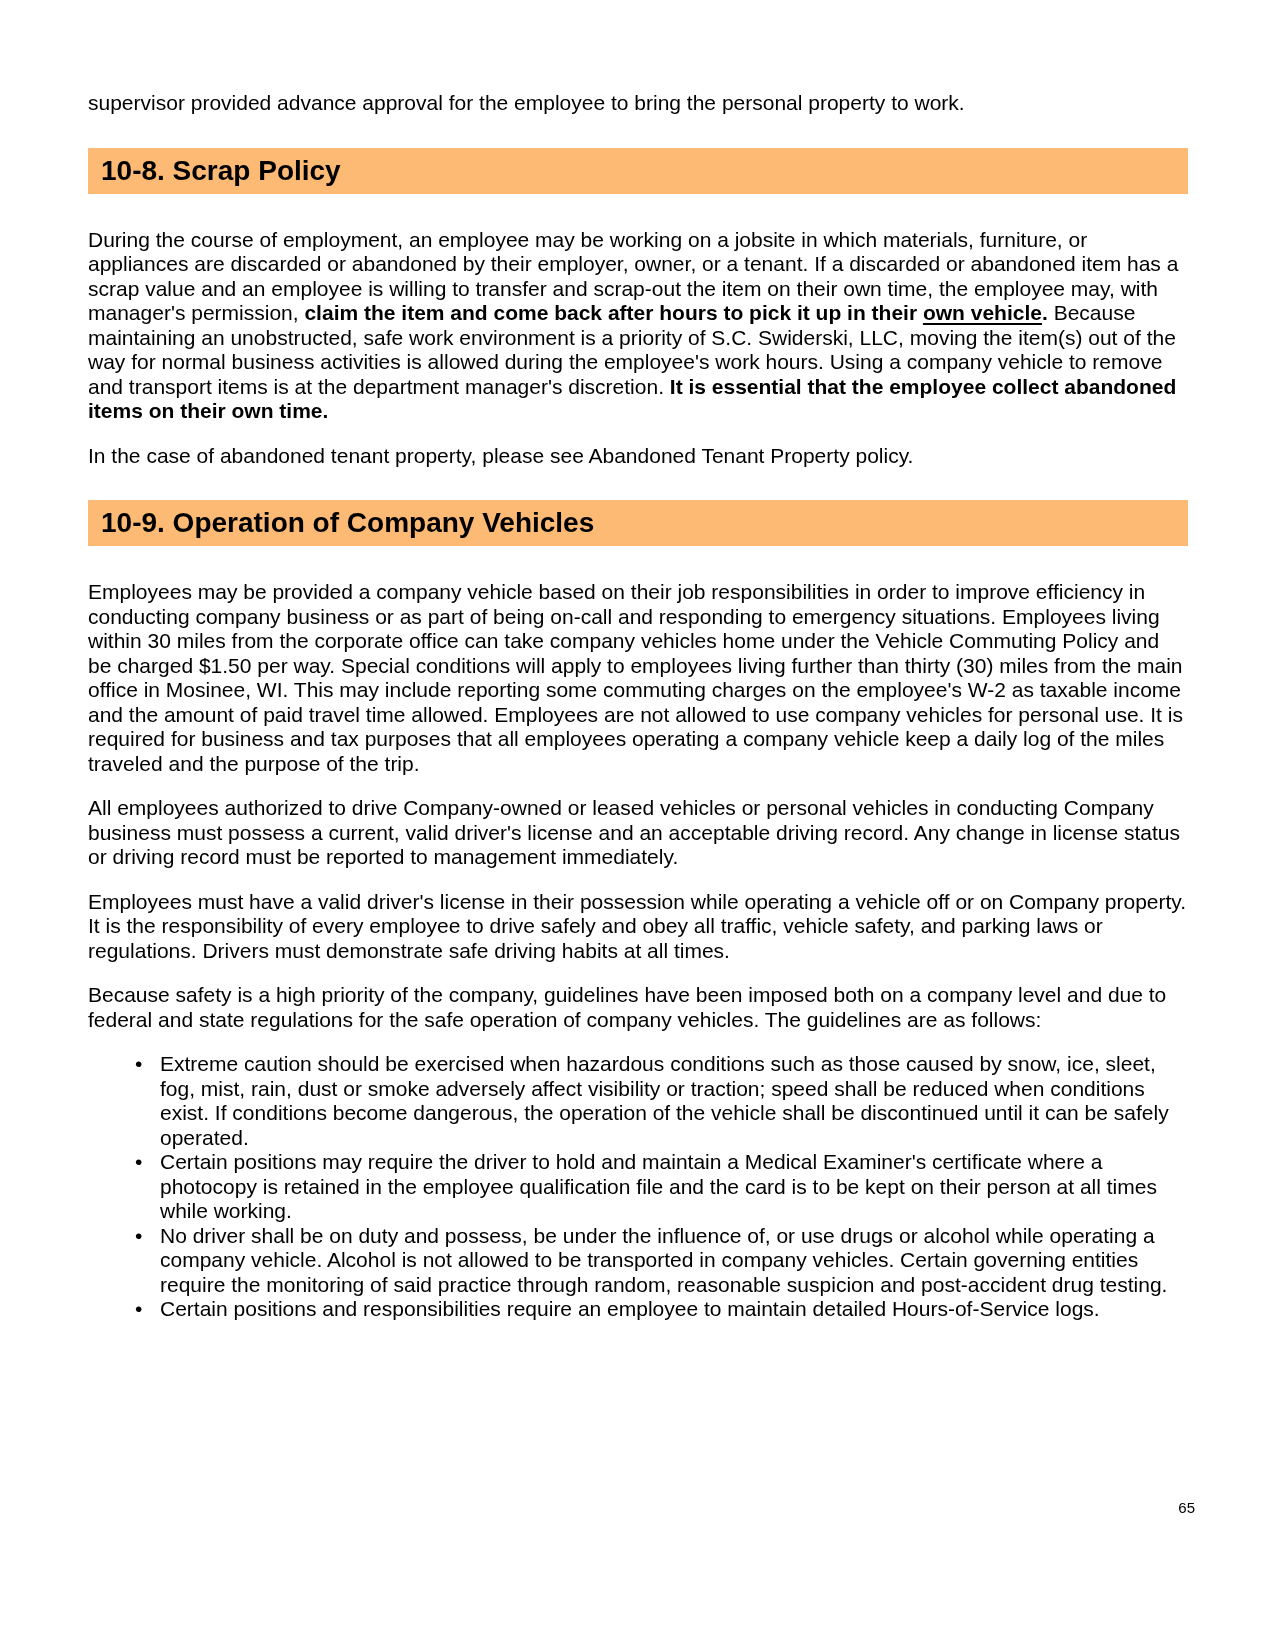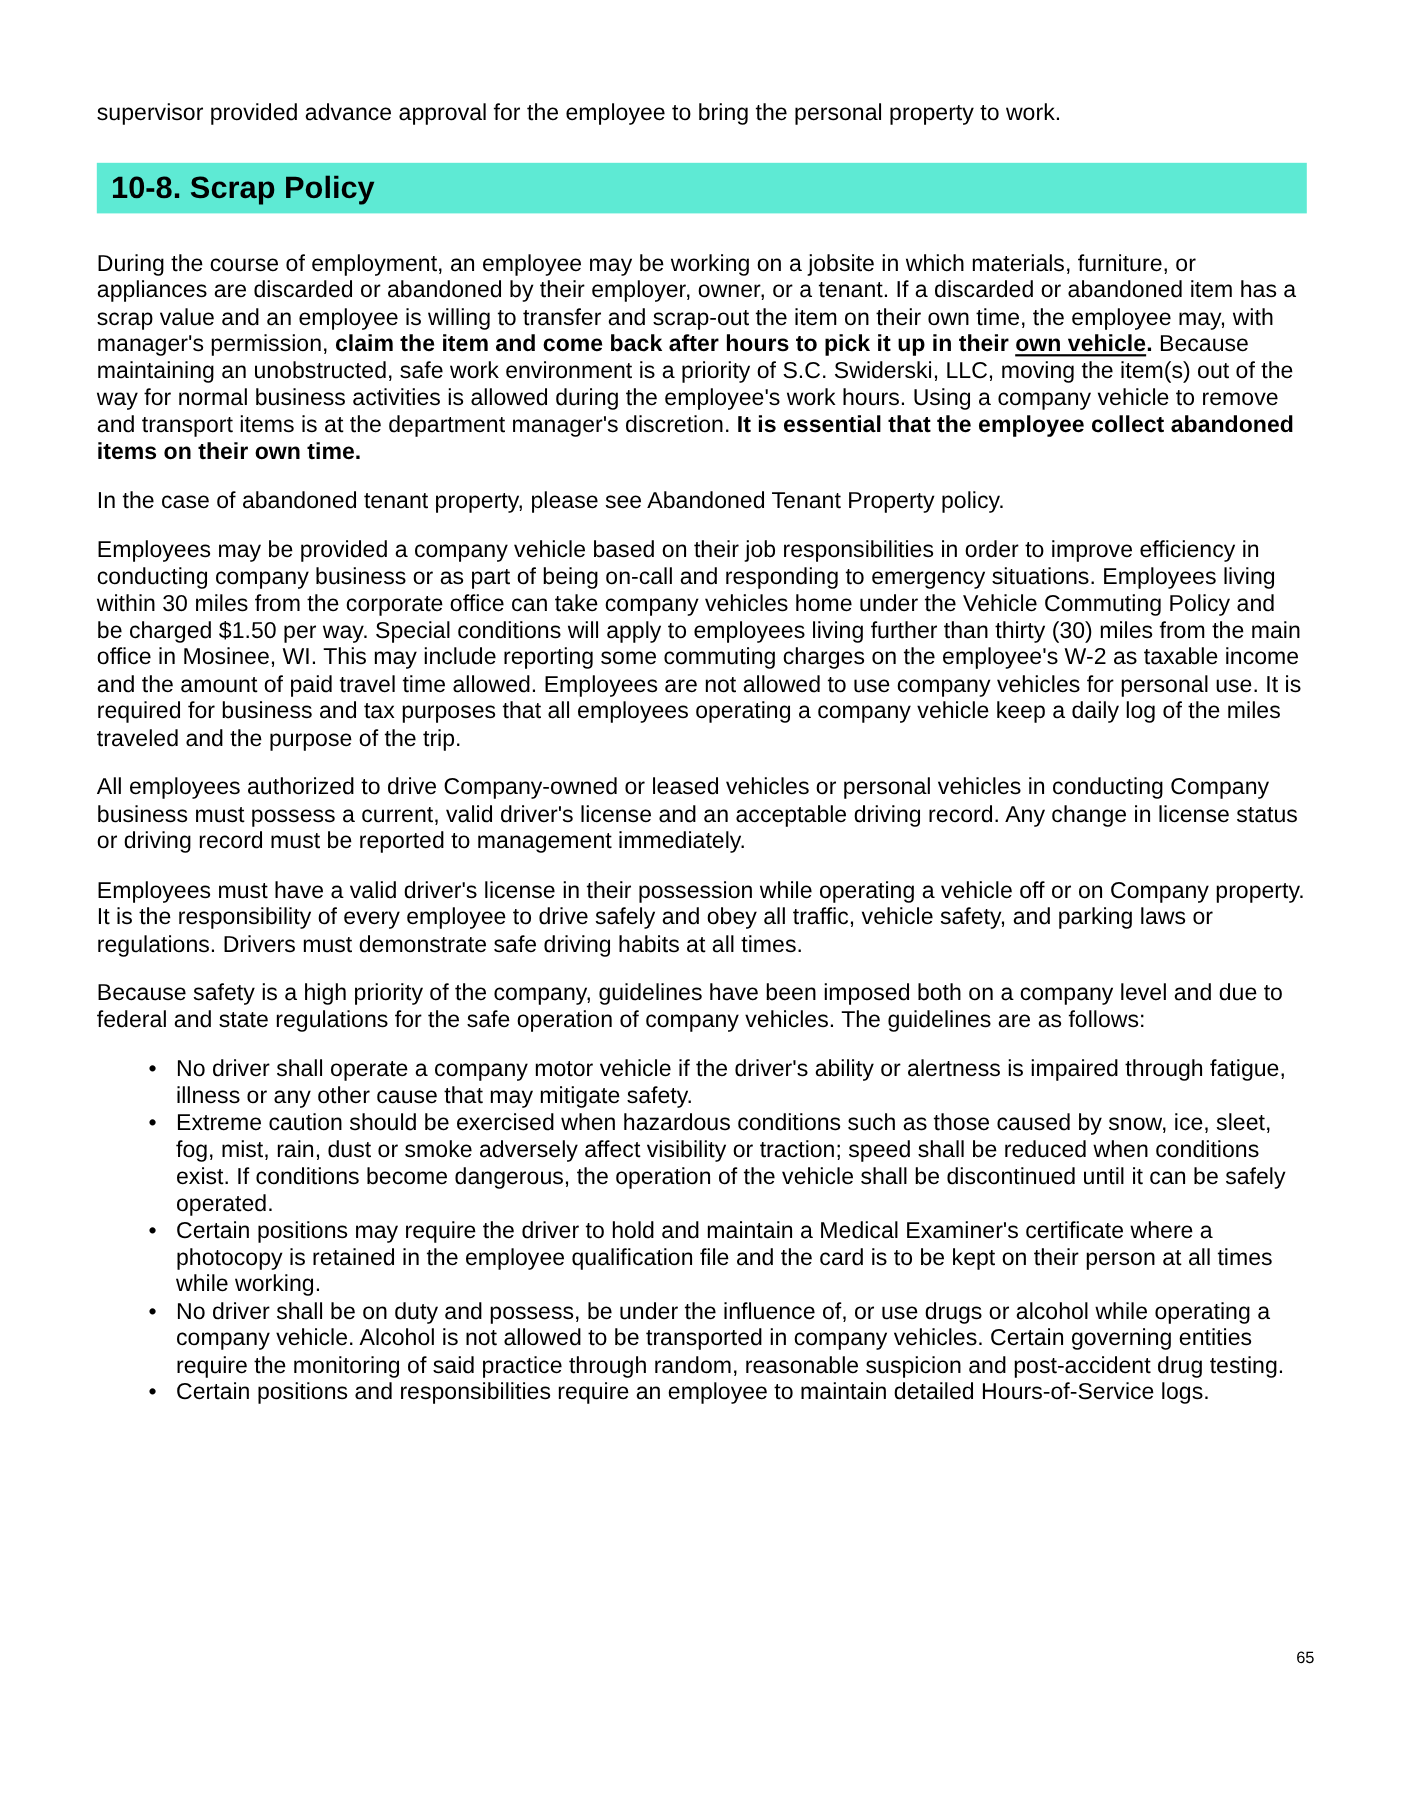--- a/index.html
+++ b/index.html
@@ -18,21 +18,21 @@
     position: absolute;
     left: 88px;
     top: 91px;
     width: 1100px;
     font-size: 21px;
     line-height: 24.5px;
     text-align: left;
   }
   .body-para { margin: 0 0 20px 0; }
   .section-bar {
-    background: #5eead4;
+    background: #fdba74;
     height: 46px;
     line-height: 46px;
     font-size: 28px;
     font-weight: 700;
     padding: 0 0 0 13px;
     margin: 32px 0 34px 0;
     white-space: nowrap;
     overflow: hidden;
   }
   .b { font-weight: 700; }
@@ -69,32 +69,32 @@
 
     <p class="body-para">supervisor provided advance approval for the employee to bring the personal property to work.</p>
 
     <h2 class="section-bar">10-8. Scrap Policy</h2>
 
     <p class="body-para"><span>During the course of employment, an employee may be working on a jobsite in which materials, furniture, or appliances are discarded or abandoned by their employer, owner, or a tenant. If a discarded or abandoned item has a scrap value and an employee is willing to transfer and scrap-out the item on their own time, the employee may, with manager's permission, </span><span class="b">claim the item and come back after hours to pick it up in their </span><span class="b u">own vehicle</span><span class="b">. </span><span>Because maintaining an unobstructed, safe work environment is a priority of S.C. Swiderski, LLC, moving the item(s) out of the way for normal business activities is allowed during the employee's work hours. Using a company vehicle to remove and transport items is at the department manager's discretion. </span><span class="b">It is essential that the employee collect abandoned items on their own time.</span></p>
 
 
     <p class="body-para">In the case of abandoned tenant property, please see Abandoned Tenant Property policy.</p>
 
+    <h2 class="section-bar">10-9. Operation of Company Vehicles</h2>
 
     <p class="body-para">Employees may be provided a company vehicle based on their job responsibilities in order to improve efficiency in conducting company business or as part of being on-call and responding to emergency situations. Employees living within 30 miles from the corporate office can take company vehicles home under the Vehicle Commuting Policy and be charged $1.50 per way. Special conditions will apply to employees living further than thirty (30) miles from the main office in Mosinee, WI. This may include reporting some commuting charges on the employee's W-2 as taxable income and the amount of paid travel time allowed. Employees are not allowed to use company vehicles for personal use. It is required for business and tax purposes that all employees operating a company vehicle keep a daily log of the miles traveled and the purpose of the trip.</p>
 
     <p class="body-para">All employees authorized to drive Company-owned or leased vehicles or personal vehicles in conducting Company business must possess a current, valid driver's license and an acceptable driving record. Any change in license status or driving record must be reported to management immediately.</p>
 
     <p class="body-para">Employees must have a valid driver's license in their possession while operating a vehicle off or on Company property. It is the responsibility of every employee to drive safely and obey all traffic, vehicle safety, and parking laws or regulations. Drivers must demonstrate safe driving habits at all times.</p>
 
 
     <p class="body-para">Because safety is a high priority of the company, guidelines have been imposed both on a company level and due to federal and state regulations for the safe operation of company vehicles. The guidelines are as follows:</p>
 
     <ul class="bullets">
-      <li>No driver shall operate a company motor vehicle if the driver's ability or alertness is impaired through fatigue, illness or any other cause that may mitigate safety.</li>
       <li>Extreme caution should be exercised when hazardous conditions such as those caused by snow, ice, sleet, fog, mist, rain, dust or smoke adversely affect visibility or traction; speed shall be reduced when conditions exist.  If conditions become dangerous, the operation of the vehicle shall be discontinued until it can be safely operated.</li>
       <li>Certain positions may require the driver to hold and maintain a Medical Examiner's certificate where a photocopy is retained in the employee qualification file and the card is to be kept on their person at all times while working.</li>
       <li>No driver shall be on duty and possess, be under the influence of, or use drugs or alcohol while operating a company vehicle.  Alcohol is not allowed to be transported in company vehicles. Certain governing entities require the monitoring of said practice through random, reasonable suspicion and post-accident drug testing.</li>
       <li>Certain positions and responsibilities require an employee to maintain detailed Hours-of-Service logs.</li>
     </ul>
 
   </div>
 
   <div class="page-number">65</div>
 </div>

